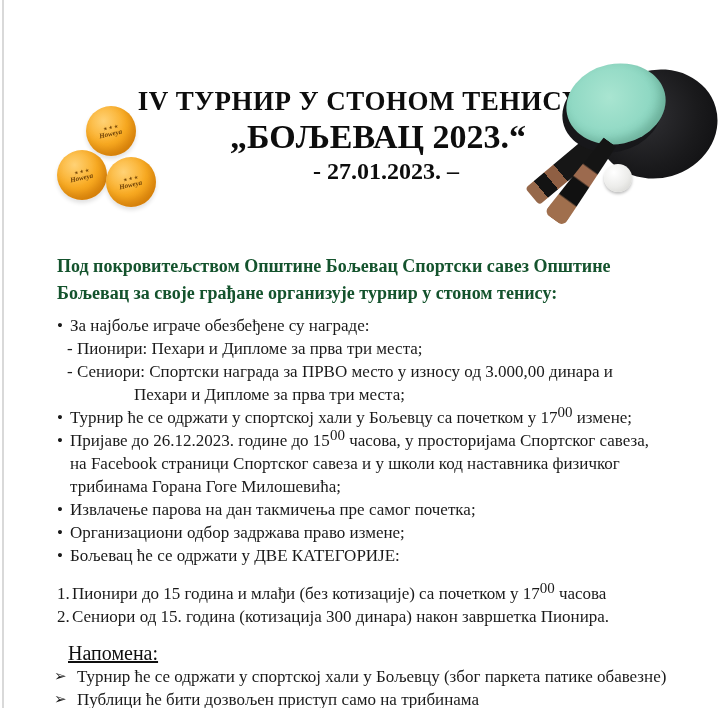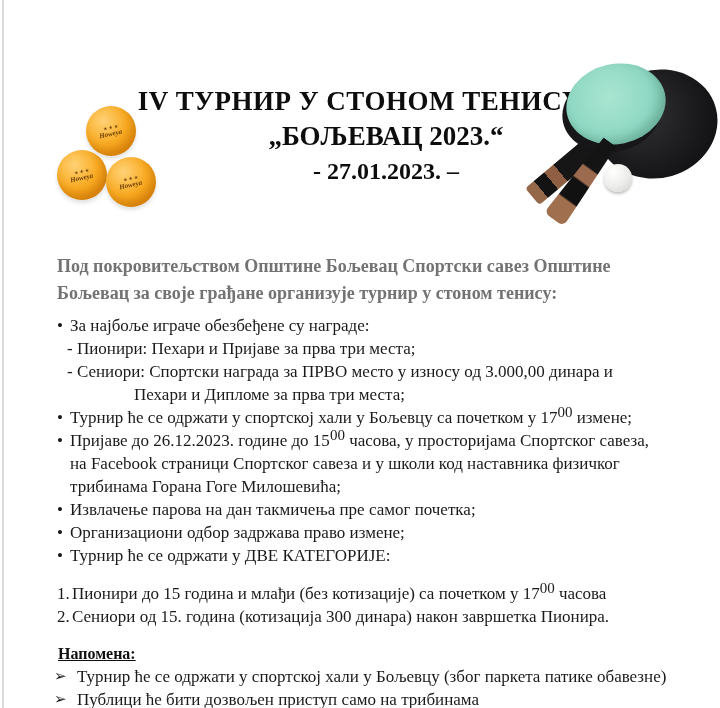--- a/index.html
+++ b/index.html
@@ -57,36 +57,36 @@
   .p-ball {
     position:absolute; left:56px; top:108px; width:28px; height:28px; z-index:6;
     border-radius:50%;
     background:radial-gradient(circle at 35% 30%, #ffffff, #ececea 55%, #cfcfcb);
     box-shadow:0 2px 3px rgba(0,0,0,.25);
   }
 
   
   .title { position:absolute; left:80px; top:84px; width:560px; text-align:center; font-weight:bold; color:#0d0d0d; }
   .title-l1 { font-size:27px; line-height:35px; letter-spacing:.5px; }
-  .title-l2 { font-size:27px; line-height:35px; position:relative; left:26px; }
+  .title-l2 { font-size:34px; line-height:35px; position:relative; left:18px; }
   .title-l3 { font-size:24px; line-height:35px; position:relative; left:26px; }
 
   
   .content { position:absolute; left:57px; top:253px; width:614px; font-size:17px; line-height:23px; color:#1a1a1a; }
-  .intro { font-weight:bold; font-size:18px; line-height:27px; color:#737373; margin:0 0 7px 0; }
+  .intro { font-weight:bold; font-size:18px; line-height:27px; color:#14532d; margin:0 0 7px 0; }
   .li { display:flex; align-items:flex-start; }
   .li .mk { width:13px; flex:none; }
   .li .tx { flex:1; }
   .sub  { padding-left:10px; }
   .sub2 { padding-left:77px; }
   sup { font-size:15px; line-height:0; vertical-align:6px; }
   .cats { margin-top:15px; }
   .cats .num { width:15px; flex:none; }
   .note { margin-top:14px; }
-  .note-heading { font-weight:bold; text-decoration:underline; margin-left:1px; font-size:16px; color:#0f0f0f; }
+  .note-heading { font-weight:normal; text-decoration:underline; margin-left:11px; font-size:20px; color:#0f0f0f; }
   .note .li { margin-left:-3px; }
   .note .mk { width:23px; flex:none; font-size:15px; }
 </style>
 </head>
 <body>
 
 <div class="page">
   <div class="edge-line"></div>
 
   <div class="balls">
@@ -124,21 +124,21 @@
       <span>Под покровитељством Општине Бољевац Спортски савез Општине</span><br>
       <span>Бољевац за своје грађане организује турнир у стоном тенису:</span>
     </p>
 
     <div class="list">
       <div class="li">
         <span class="mk">•</span>
         <span class="tx">За најбоље играче обезбеђене су награде:</span>
       </div>
       <div class="li sub">
-        <span class="tx">- Пионири: Пехари и Пријаве за прва три места;</span>
+        <span class="tx">- Пионири: Пехари и Дипломе за прва три места;</span>
       </div>
       <div class="li sub">
         <span class="tx">- Сениори: Спортски награда за ПРВО место у износу од 3.000,00 динара и</span>
       </div>
       <div class="li sub2">
         <span class="tx">Пехари и Дипломе за прва три места;</span>
       </div>
 
       <div class="li">
         <span class="mk">•</span>
@@ -157,21 +157,21 @@
       <div class="li">
         <span class="mk">•</span>
         <span class="tx">Извлачење парова на дан такмичења пре самог почетка;</span>
       </div>
       <div class="li">
         <span class="mk">•</span>
         <span class="tx">Организациони одбор задржава право измене;</span>
       </div>
       <div class="li">
         <span class="mk">•</span>
-        <span class="tx">Турнир ће се одржати у ДВЕ КАТЕГОРИЈЕ:</span>
+        <span class="tx">Бољевац ће се одржати у ДВЕ КАТЕГОРИЈЕ:</span>
       </div>
     </div>
 
     <div class="cats">
       <div class="li">
         <span class="num">1.</span>
         <span class="tx"><span>Пионири до 15 година и млађи (без котизације) са почетком у 17</span><sup>00</sup><span> часова</span></span>
       </div>
       <div class="li">
         <span class="num">2.</span>

